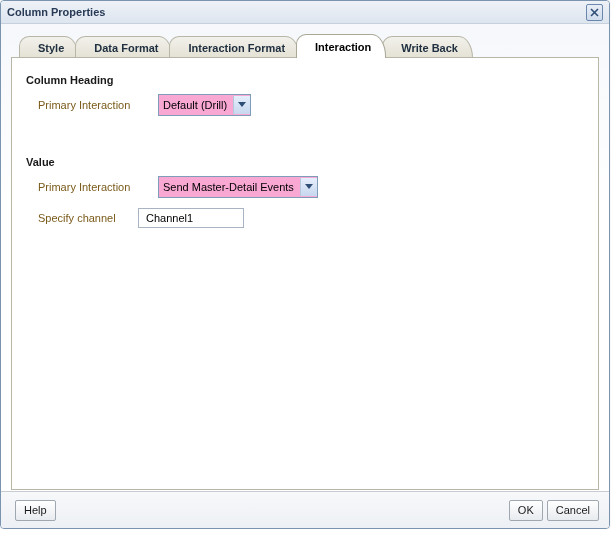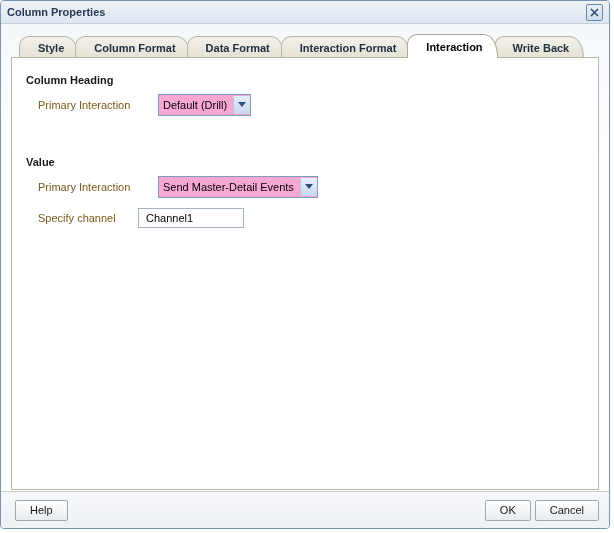--- a/index.html
+++ b/index.html
@@ -171,21 +171,21 @@
     background: linear-gradient(to bottom, #f7f8fa, #edf0f4);
     display: flex;
     align-items: center;
     padding: 0 10px;
     border-bottom-left-radius: 3px;
     border-bottom-right-radius: 3px;
   }
   .footer .spacer { flex: 1; }
   .btn {
     height: 21px;
-    padding: 0 14px;
+    padding: 0 8px;
     border: 1px solid #9fa7b1;
     border-radius: 2px;
     background: linear-gradient(to bottom, #ffffff, #e8ebef);
     display: inline-flex;
     align-items: center;
     justify-content: center;
     cursor: pointer;
     font-size: 11px;
     color: #1a1a1a;
     margin-left: 4px;
@@ -204,23 +204,20 @@
       <svg width="9" height="9" viewBox="0 0 9 9">
         <line x1="1" y1="1" x2="8" y2="8" stroke="#2f4e76" stroke-width="1.6"></line>
         <line x1="8" y1="1" x2="1" y2="8" stroke="#2f4e76" stroke-width="1.6"></line>
       </svg>
     </div>
   </div>
 
   <div class="tab-row">
     <div class="tab">
         <span>Style</span>
-      </div>
-    <div class="tab">
-        <span>Column Format</span>
       </div>
     <div class="tab">
         <span>Data Format</span>
       </div>
     <div class="tab">
         <span>Interaction Format</span>
       </div>
     <div class="tab active">
         <span>Interaction</span>
       </div>

